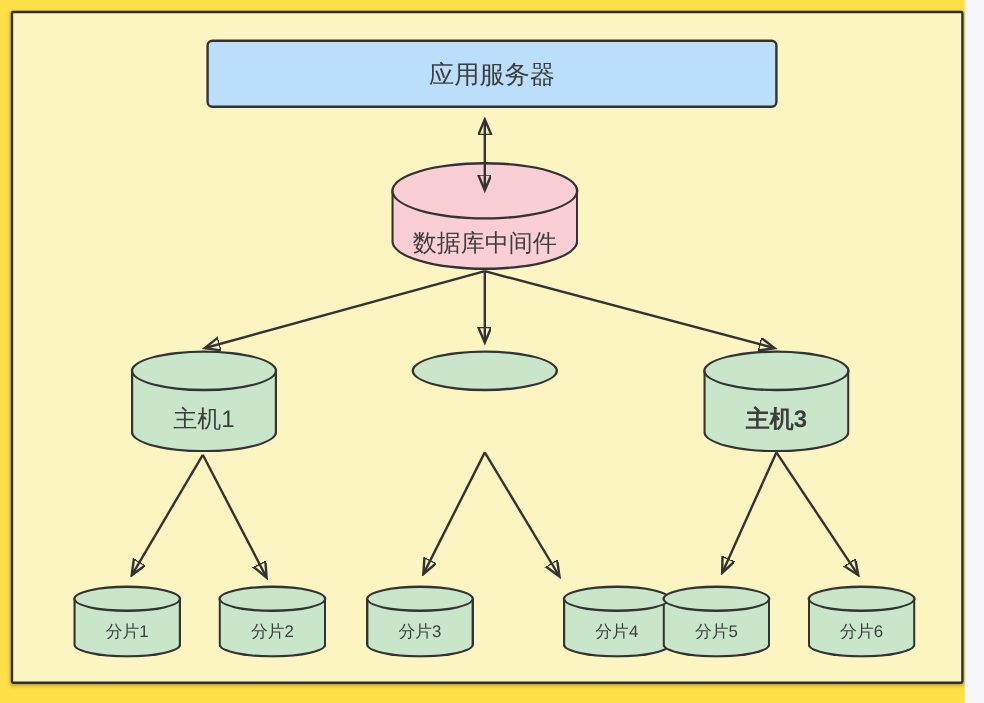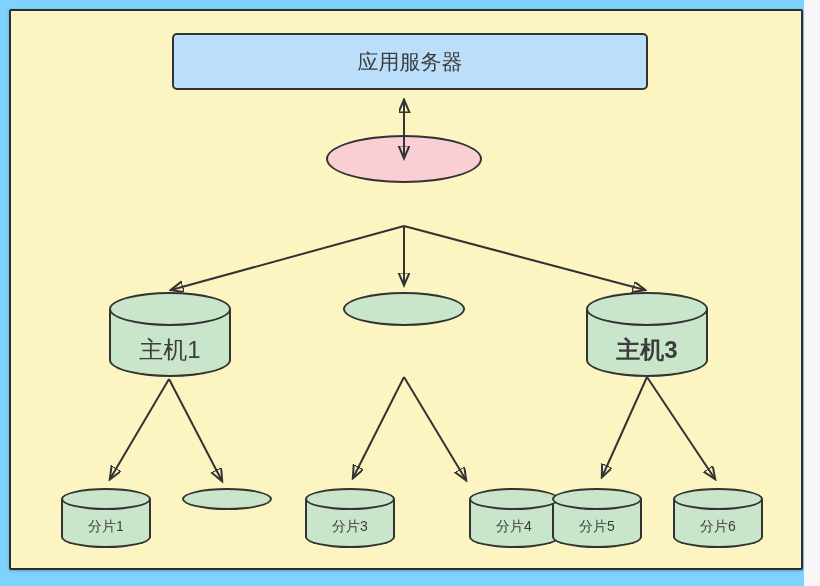--- a/index.html
+++ b/index.html
@@ -3,21 +3,21 @@
 <meta charset="utf-8">
 <style>
   * { margin:0; padding:0; box-sizing:border-box; }
   html,body { width:820px; height:586px; }
   body {
     font-family: "Liberation Sans", "DejaVu Sans", sans-serif;
     background:#f7f7f9;
     color:#3d3d3d;
     overflow:hidden;
   }
-  .stage { position:relative; width:804px; height:586px; background:#7dd3fc; }
+  .stage { position:relative; width:804px; height:586px; background:#fde047; }
 
   .frame {
     position:absolute; left:9px; top:9px; width:794px; height:561px;
     background:#fcf5c1;
     border:2px solid #2e2e2e;
     border-radius:2px;
     box-shadow:0 1px 3px rgba(0,0,0,.25);
   }
 
   .node { position:absolute; display:flex; align-items:center; justify-content:center; }
@@ -51,21 +51,21 @@
   }
   .cyl .cyl-label { position:relative; z-index:3; white-space:nowrap; color:#3d3d3d; }
 
   .cyl-mid { --fill:#f9ced5; width:156px; height:90px; left:326px; top:135px; }
   .cyl-mid .cyl-top  { height:48px; }
   .cyl-mid .cyl-body { top:24px; padding-top:22px; font-size:20px;
                        border-radius:0 0 78px 78px / 0 0 24px 24px; }
 
   .cyl-host { --fill:#c9e6ca; width:122px; height:85px; top:292px; }
   .cyl-host .cyl-top  { height:34px; }
-  .cyl-host .cyl-body { top:17px; padding-top:15px; font-size:24px;
+  .cyl-host .cyl-body { top:17px; padding-top:15px; font-size:20px;
                         border-radius:0 0 61px 61px / 0 0 17px 17px; }
   .host-1 { left:109px; } .host-2 { left:343px; } .host-3 { left:586px;font-weight:bold; }
 
   .cyl-shard { --fill:#c9e6ca; width:90px; height:60px; top:488px; }
   .cyl-shard .cyl-top  { height:22px; }
   .cyl-shard .cyl-body { top:11px; padding-top:8px; font-size:14px;
                          border-radius:0 0 45px 45px / 0 0 11px 11px; }
   .shard-1 { left:61px; } .shard-2 { left:182px; } .shard-3 { left:305px; }
   .shard-4 { left:427px;margin-left:42px; } .shard-5 { left:552px; } .shard-6 { left:673px; }
 
@@ -81,20 +81,23 @@
 <div class="stage">
 
   <div class="frame"></div>
 
   <div class="node rect-node">
     <span>应用服务器</span>
   </div>
 
   <div class="cyl cyl-mid">
     <div class="cyl-top"></div>
+    <div class="cyl-body">
+      <span class="cyl-label">数据库中间件</span>
+    </div>
   </div>
 
   <div class="cyl cyl-host host-1">
     <div class="cyl-top"></div>
     <div class="cyl-body">
       <span class="cyl-label">主机1</span>
     </div>
   </div>
   <div class="cyl cyl-host host-2">
     <div class="cyl-top"></div>
@@ -107,20 +110,23 @@
   </div>
 
   <div class="cyl cyl-shard shard-1">
     <div class="cyl-top"></div>
     <div class="cyl-body">
       <span class="cyl-label">分片1</span>
     </div>
   </div>
   <div class="cyl cyl-shard shard-2">
     <div class="cyl-top"></div>
+    <div class="cyl-body">
+      <span class="cyl-label">分片2</span>
+    </div>
   </div>
   <div class="cyl cyl-shard shard-3">
     <div class="cyl-top"></div>
     <div class="cyl-body">
       <span class="cyl-label">分片3</span>
     </div>
   </div>
   <div class="cyl cyl-shard shard-4">
     <div class="cyl-top"></div>
     <div class="cyl-body">

